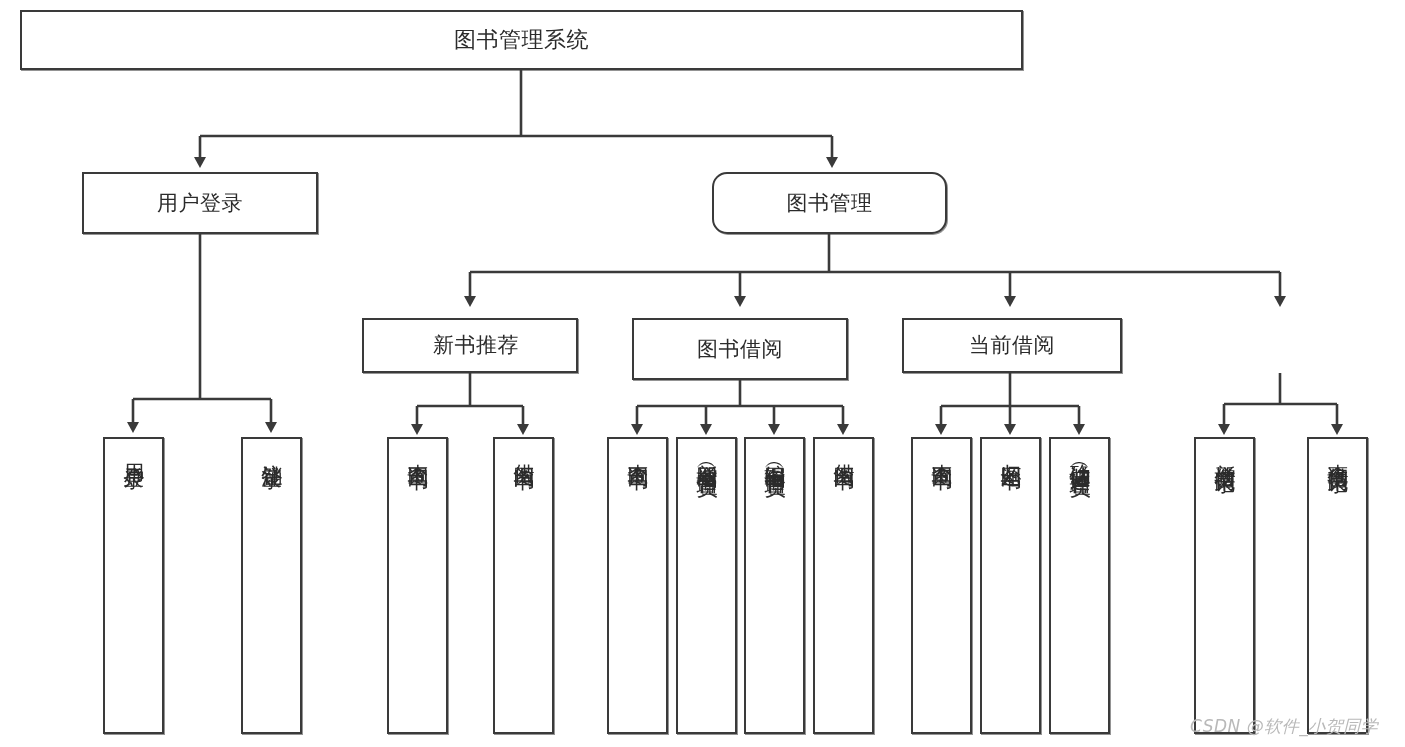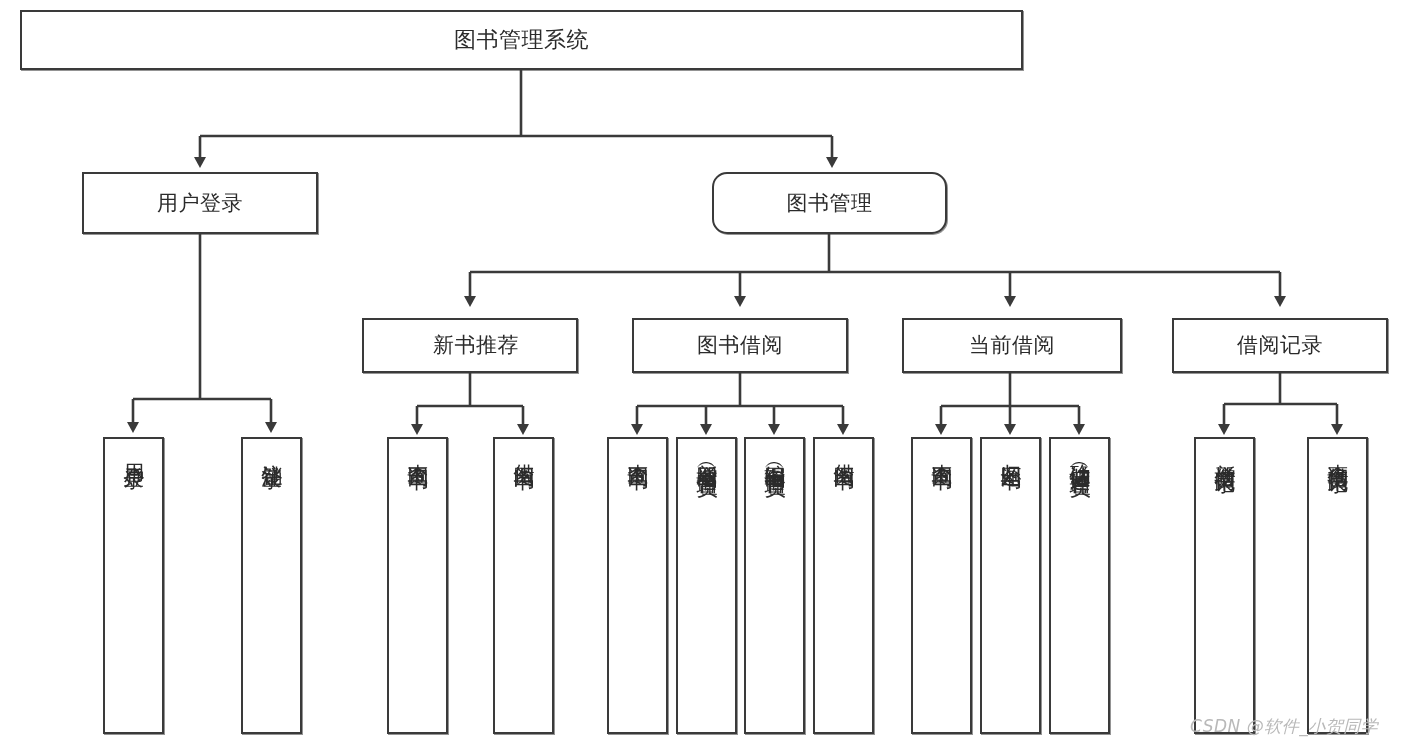--- a/index.html
+++ b/index.html
@@ -129,31 +129,28 @@
   </div>
 
   <div class="node horiz" style="left:712px; top:172px; width:235px; height:62px;border-radius:15px;">
     <span class="label">图书管理</span>
   </div>
 
   <div class="node horiz" style="left:362px; top:318px; width:216px; height:55px;padding-left:12px;">
     <span class="label">新书推荐</span>
   </div>
 
-  <div class="node horiz" style="left:632px; top:318px; width:216px; height:55px;">
+  <div class="node horiz" style="left:632px; top:318px; width:216px; height:62px;">
     <span class="label">图书借阅</span>
   </div>
 
   <div class="node horiz" style="left:902px; top:318px; width:220px; height:55px;">
     <span class="label">当前借阅</span>
   </div>
 
-  <div class="node horiz" style="left:1172px; top:318px; width:216px; height:55px;">
-    <span class="label">借阅记录</span>
-  </div>
 
   <div class="node vert" style="left:103px; top:437px; width:61px; height:297px;">
     <span class="label">用户登录</span>
   </div>
   <div class="node vert" style="left:241px; top:437px; width:61px; height:297px;">
     <span class="label">注销登录</span>
   </div>
 
   <div class="node vert" style="left:387px; top:437px; width:61px; height:297px;">
     <span class="label">查询图书</span>

